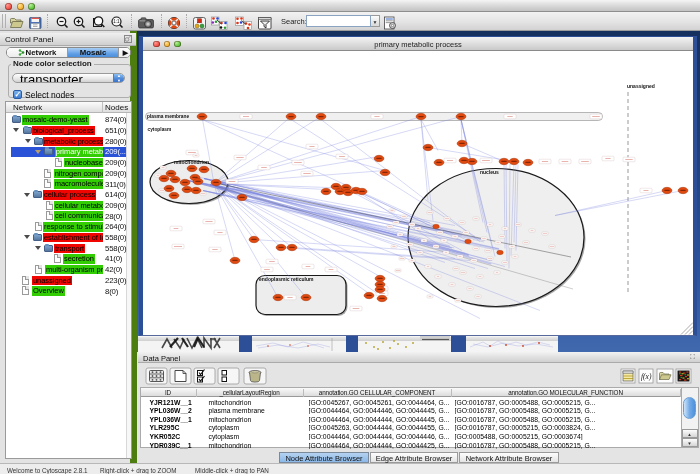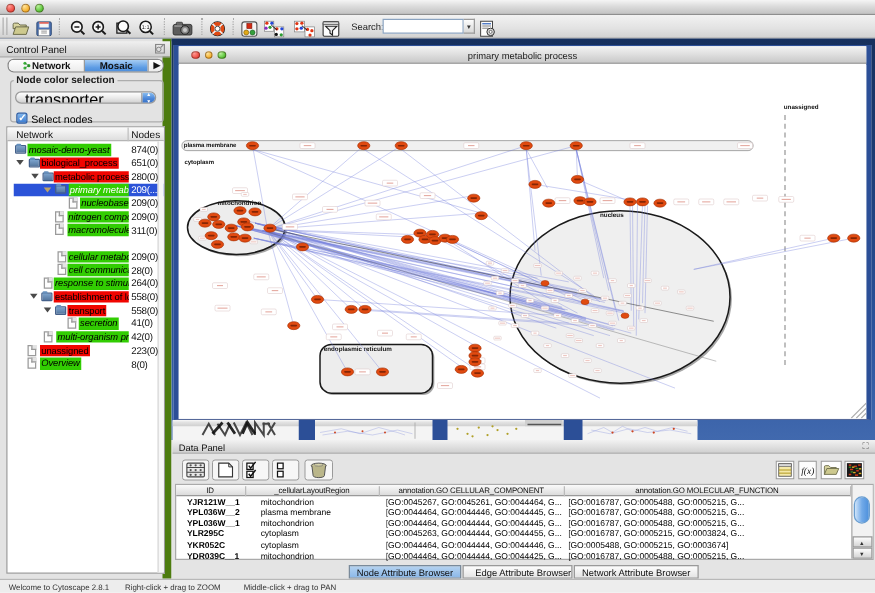--- a/index.html
+++ b/index.html
@@ -72,21 +72,21 @@
 .fold { position:absolute; top:1.5px; width:9px; height:7px;
   background:linear-gradient(#7ba2cc,#55779e); border:1px solid #44608a; border-radius:1px; }
 .fold:before { content:""; position:absolute; left:0; top:-2px; width:4px; height:2px;
   background:#6690bd; border-radius:1px 1px 0 0; }
 .page { position:absolute; top:0.5px; width:7px; height:9px; background:#fdfdfd;
   border:1px solid #9a9a9a; }
 .page:before { content:""; position:absolute; right:-1px; top:-1px; width:3px; height:3px;
   background:#e3e3e3; border-left:1px solid #9a9a9a; border-bottom:1px solid #9a9a9a; }
 .chip { position:absolute; top:0.5px; height:9.5px; font-size:7.5px; letter-spacing:-0.05px; line-height:9.5px;
   color:#000; white-space:nowrap; overflow:hidden; padding:0 1px; }
-.chip.g { background:#32cd02;font-style:italic; }
+.chip.g { background:#32cd02; }
 .chip.r { background:#f00500; }
 .cnt { position:absolute; left:99px; top:0.8px; font-size:7.8px; letter-spacing:-0.2px; color:#111; white-space:nowrap; z-index:3; }
 
 #statusbar { left:0; top:463px; width:700px; height:11px; background:#ededed;
   border-top:1px solid #b8b8b8; }
 #statusbar span { position:absolute; top:3px; font-size:6.3px; color:#333; }
 </style>
 </head>
 <body>
 
@@ -254,20 +254,26 @@
       </div>
 <div class="trow" style="top:66.1px;">
         <span class="page" style="left:38.0px;"></span>
         <span class="chip g" style="left:47.7px;max-width:49px;">nitrogen compo</span>
         <span class="cnt" style="left:99.0px;">209(0)</span>
       </div>
 <div class="trow" style="top:76.8px;">
         <span class="page" style="left:38.0px;"></span>
         <span class="chip g" style="left:47.7px;max-width:49px;">macromolecule</span>
         <span class="cnt" style="left:99.0px;">311(0)</span>
+      </div>
+<div class="trow" style="top:87.5px;">
+        <span class="tri" style="left:18.0px;border-top-color:#4a4a4a;"></span>
+        <span class="fold" style="left:27.0px;"></span>
+        <span class="chip r" style="left:37.0px;max-width:60px;">cellular process</span>
+        <span class="cnt" style="left:99.0px;">614(0)</span>
       </div>
 <div class="trow" style="top:98.2px;">
         <span class="page" style="left:40.0px;"></span>
         <span class="chip g" style="left:48.0px;max-width:49px;">cellular metabol</span>
         <span class="cnt" style="left:99.0px;">209(0)</span>
       </div>
 <div class="trow" style="top:108.9px;">
         <span class="page" style="left:40.0px;"></span>
         <span class="chip g" style="left:48.0px;max-width:49px;">cell communicat</span>
         <span class="cnt" style="left:99.0px;">28(0)</span>
@@ -905,21 +911,21 @@
 <span style="position:absolute;left:314px;top:0.5px;font-size:6.8px;color:#000;white-space:nowrap;width:225px;overflow:hidden;">[GO:0016787, GO:0005488, GO:0005215, G...</span>
 </div>
 <div style="position:absolute;left:540px;top:0;width:17px;height:59px;background:#f2f2f2;border-left:1px solid #aaa;">
 <div style="position:absolute;left:1.5px;top:9px;width:13px;height:22px;border-radius:7px;background:linear-gradient(90deg,#cfe4fa,#72aae8 50%,#4d90dc);border:1px solid #6a9ed0;"></div>
 <div style="position:absolute;left:0;top:41px;width:16px;height:9px;background:linear-gradient(#fdfdfd,#d5d5d5);border:1px solid #999;text-align:center;font-size:4.5px;color:#333;line-height:9px;">▲</div>
 <div style="position:absolute;left:0;top:50px;width:16px;height:9px;background:linear-gradient(#fdfdfd,#d5d5d5);border:1px solid #999;text-align:center;font-size:4.5px;color:#333;line-height:9px;">▼</div>
 </div>
 </div>
 <div style="position:absolute;left:141px;top:99.5px;height:11px;">
 <span style="position:absolute;left:0;width:90px;height:11px;background:linear-gradient(#b4d2f0,#8cb8e8);border:1px solid #7a8a9a;font-size:7.5px;text-align:center;line-height:11px;color:#111;white-space:nowrap;">Node Attribute Browser</span>
-<span style="position:absolute;left:91px;width:88px;height:11px;background:linear-gradient(#fdfdfd,#e4e4e4);border:1px solid #9a9a9a;font-size:7.5px;text-align:right;line-height:11px;color:#111;white-space:nowrap;">Edge Attribute Browser</span>
+<span style="position:absolute;left:91px;width:88px;height:11px;background:linear-gradient(#fdfdfd,#e4e4e4);border:1px solid #9a9a9a;font-size:7.5px;text-align:center;line-height:11px;color:#111;white-space:nowrap;">Edge Attribute Browser</span>
 <span style="position:absolute;left:180px;width:100px;height:11px;background:linear-gradient(#fdfdfd,#e4e4e4);border:1px solid #9a9a9a;font-size:7.5px;text-align:center;line-height:11px;color:#111;white-space:nowrap;">Network Attribute Browser</span>
 </div>
 </div>
 <div class="abs" style="left:280px;top:465.5px;width:280px;height:2px;background:#8f8f8f;border-radius:1px;"></div>
 
 <div id="statusbar" class="abs">
   <span style="left:7px;">Welcome to Cytoscape 2.8.1</span>
   <span style="left:100px;">Right-click + drag to ZOOM</span>
   <span style="left:195px;">Middle-click + drag to PAN</span>
 </div>

